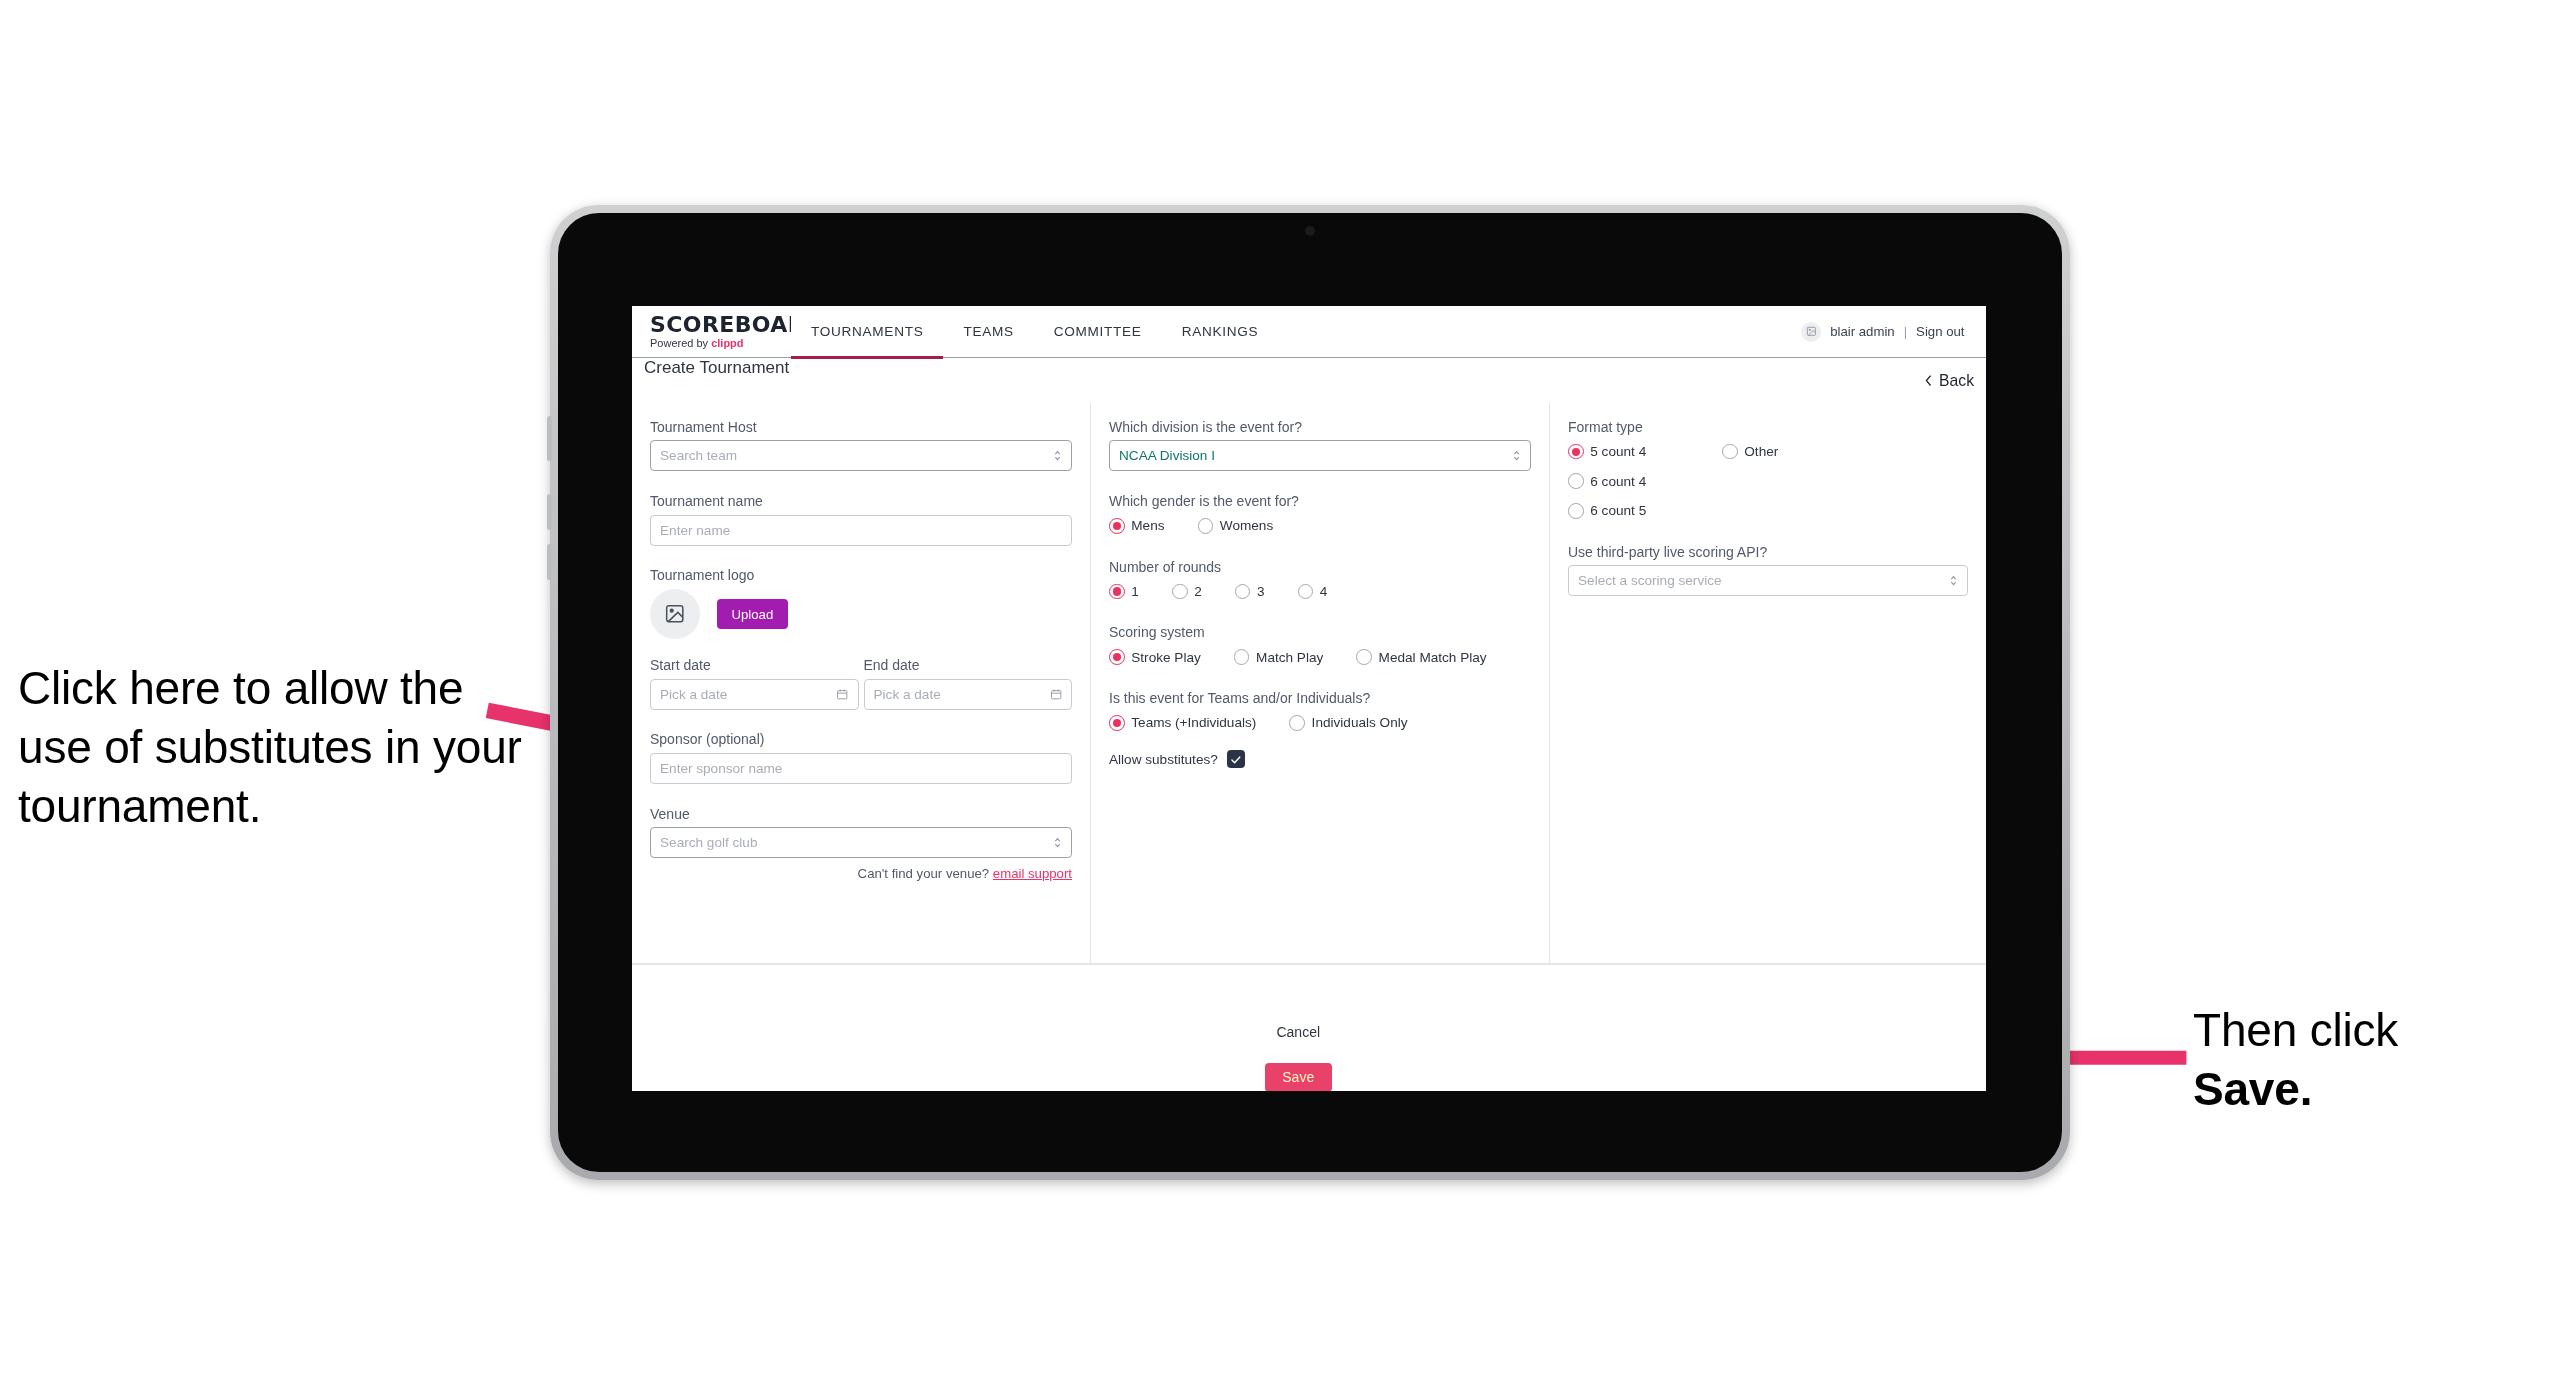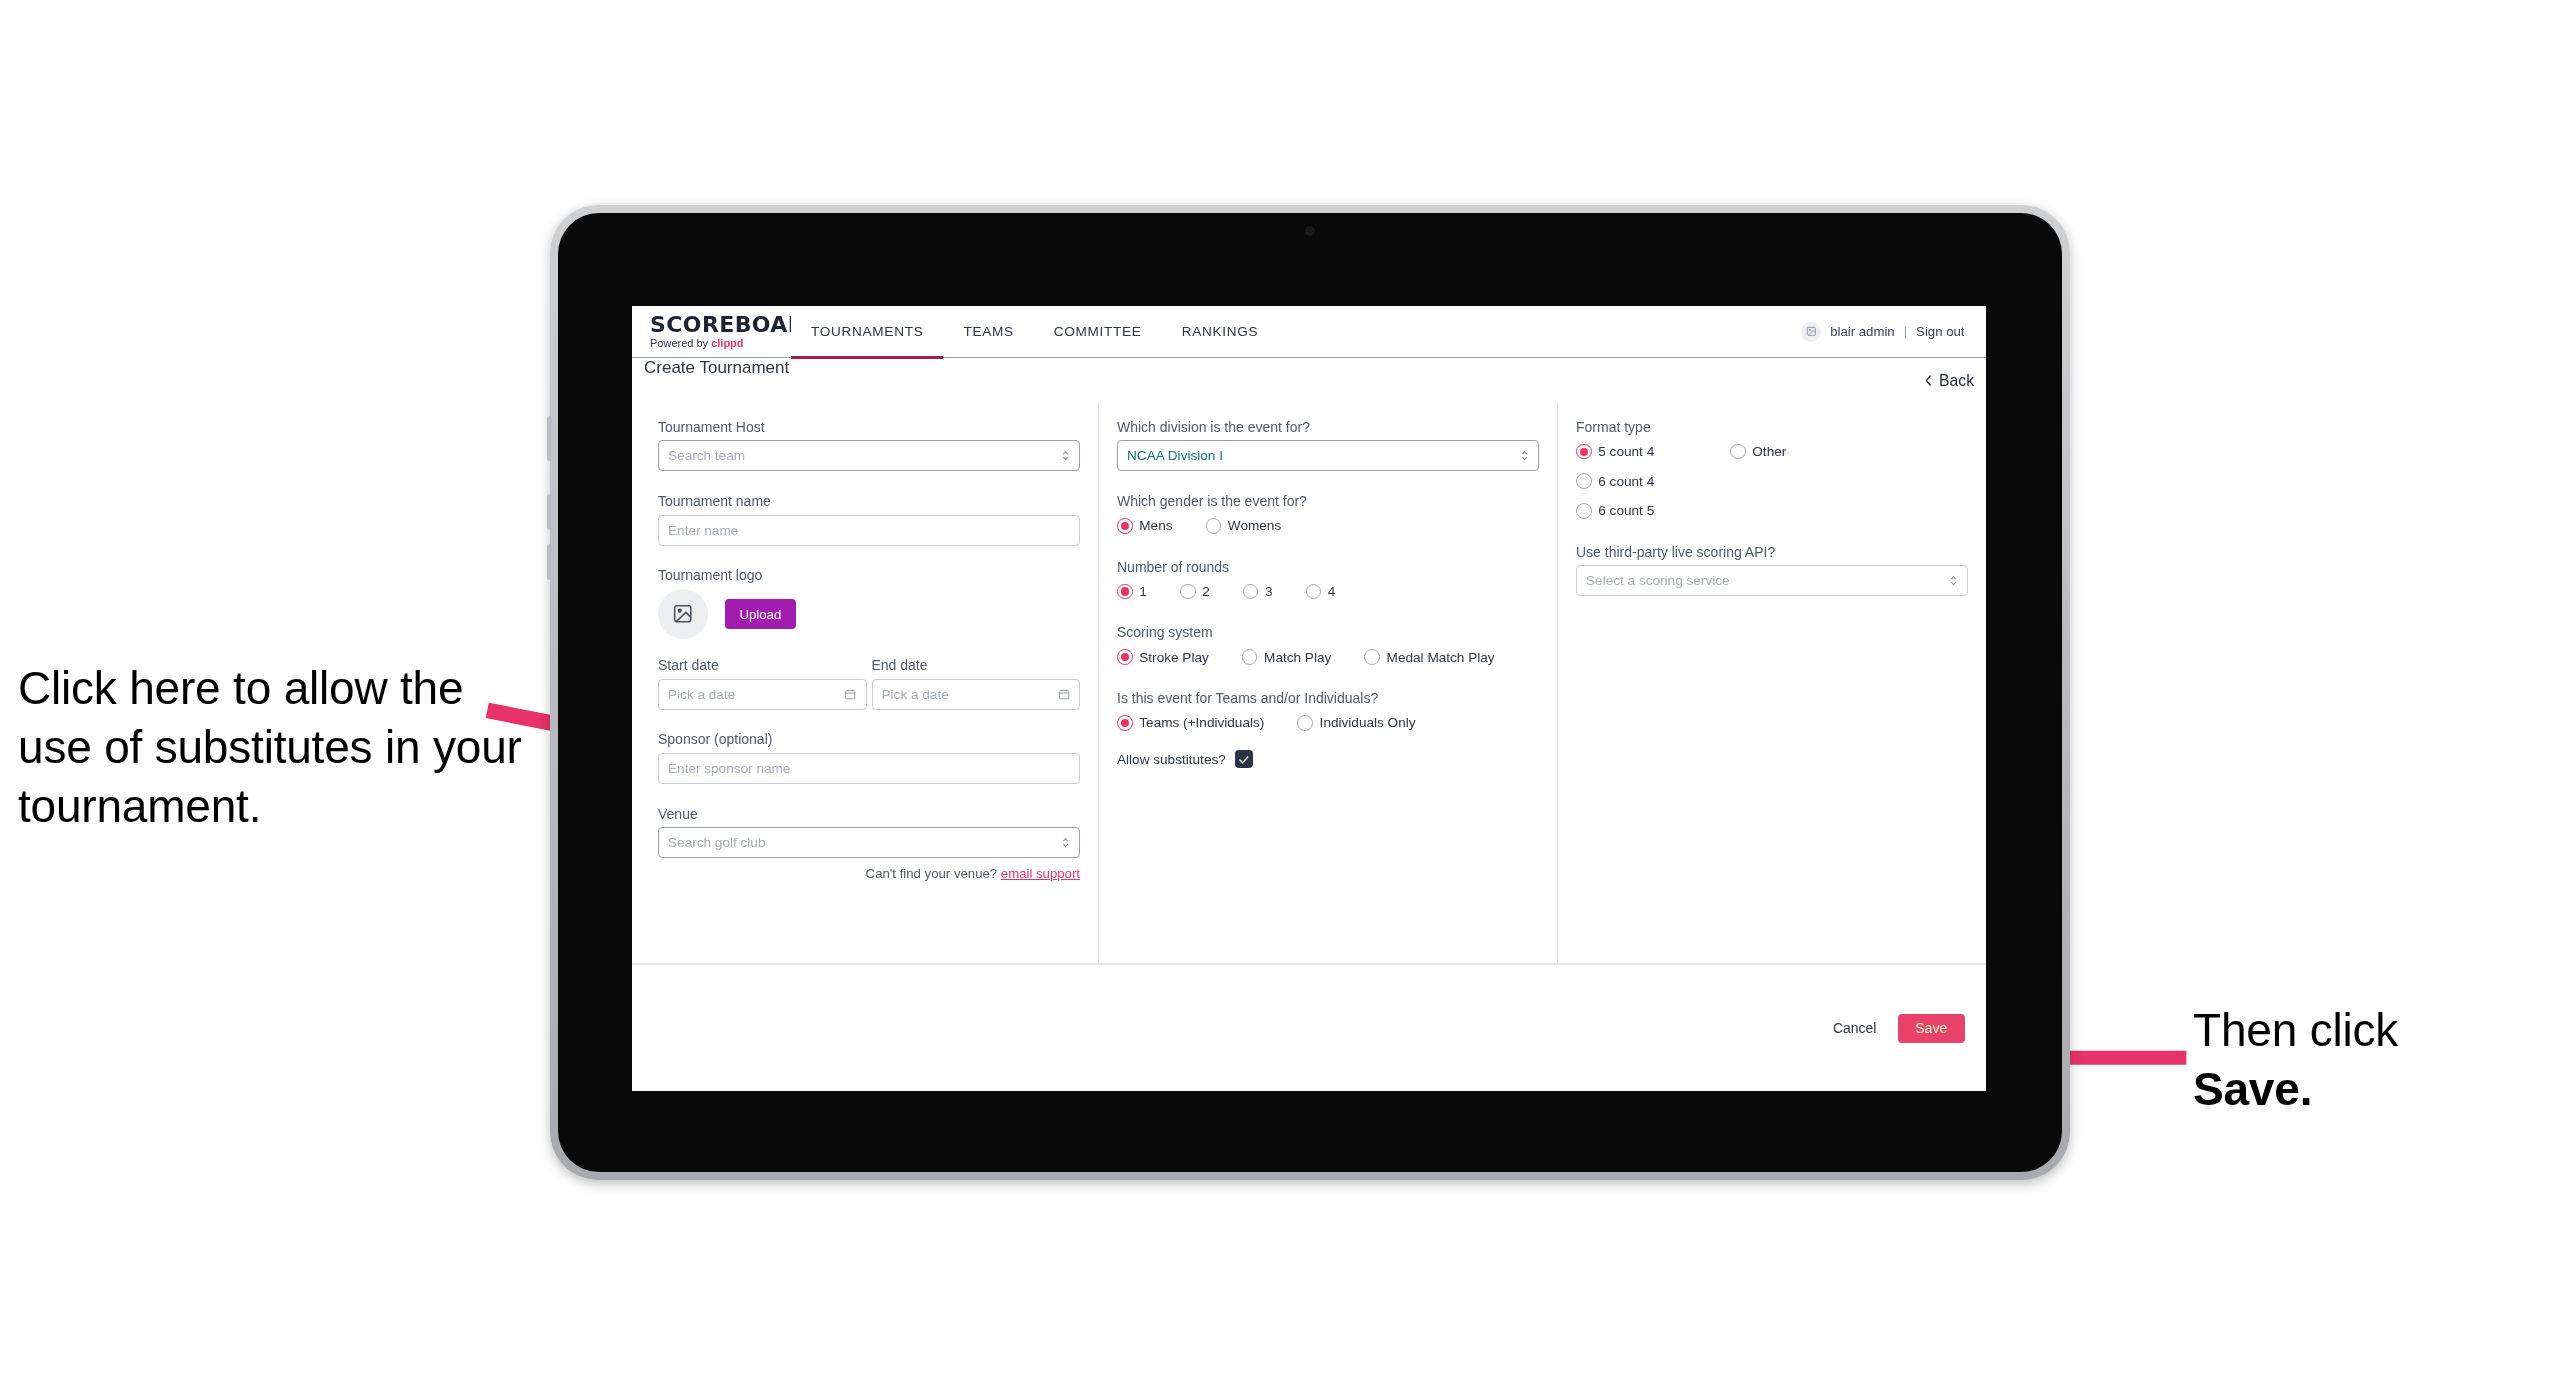--- a/index.html
+++ b/index.html
@@ -64,21 +64,21 @@
   #signout{cursor:pointer;}
 
   
   #subheader{height:45px;display:flex;padding:0 12px;justify-content:space-between;gap:32px;}
   #page-title{font-size:17px;color:#2f3542;}
   #back-link{display:flex;align-items:center;gap:5.8px;font-size:15.7px;color:#1d2430;cursor:pointer;}
 
   
   #app-body{display:flex;height:560px;box-sizing:border-box;}
   .col{box-sizing:border-box;padding:0 18px;}
-  #col1{width:459px;border-right:0.8px solid #e3e5e9;margin-left:8px;}
+  #col1{width:459px;border-right:0.8px solid #e3e5e9;}
   #col2{width:459px;border-right:0.8px solid #e3e5e9;}
   #col3{flex:1;}
 
   .field-label{font-size:14px;color:#51596a;margin:0 0 5.8px 0;}
   .gap-lg{margin-top:21.5px;}
   .gap-md{margin-top:15.7px;}
 
   .input-box{
     box-sizing:border-box;width:100%;height:31px;border:0.8px solid #9aa1ac;border-radius:4.1px;
     display:flex;align-items:center;padding:0 9px;background:#fff;font-size:13.6px;
@@ -128,21 +128,21 @@
     display:flex;align-items:center;justify-content:center;cursor:pointer;flex:none;
   }
   #subs-box svg{width:11.6px;height:11.6px;}
 
   
   #app-footer{
     height:1.7px;background:#e3e5e9;
   }
   #footer-bar{
     height:calc(785px - 51px - 45px - 560px - 1.7px);
-    display:flex;align-items:center;justify-content:flex-end;gap:16.5px;padding-right:21.5px;
+    display:flex;align-items:center;justify-content:flex-end;gap:16.5px;padding-right:21.5px;flex-direction:column;
   }
   #cancel-btn{background:none;border:none;font-family:inherit;font-size:14px;color:#2f3542;cursor:pointer;padding:6.6px 5px;}
   #save-btn{background:#e8416a;border:none;border-radius:4.1px;color:#fef9c3;font-family:inherit;font-size:14px;padding:6.6px 17.3px;cursor:pointer;}
 </style>
 </head>
 <body>
 
 <div class="annot" id="annot-left">Click here to allow the use of substitutes in your tournament.</div>
 
 <div class="annot" id="annot-right">

